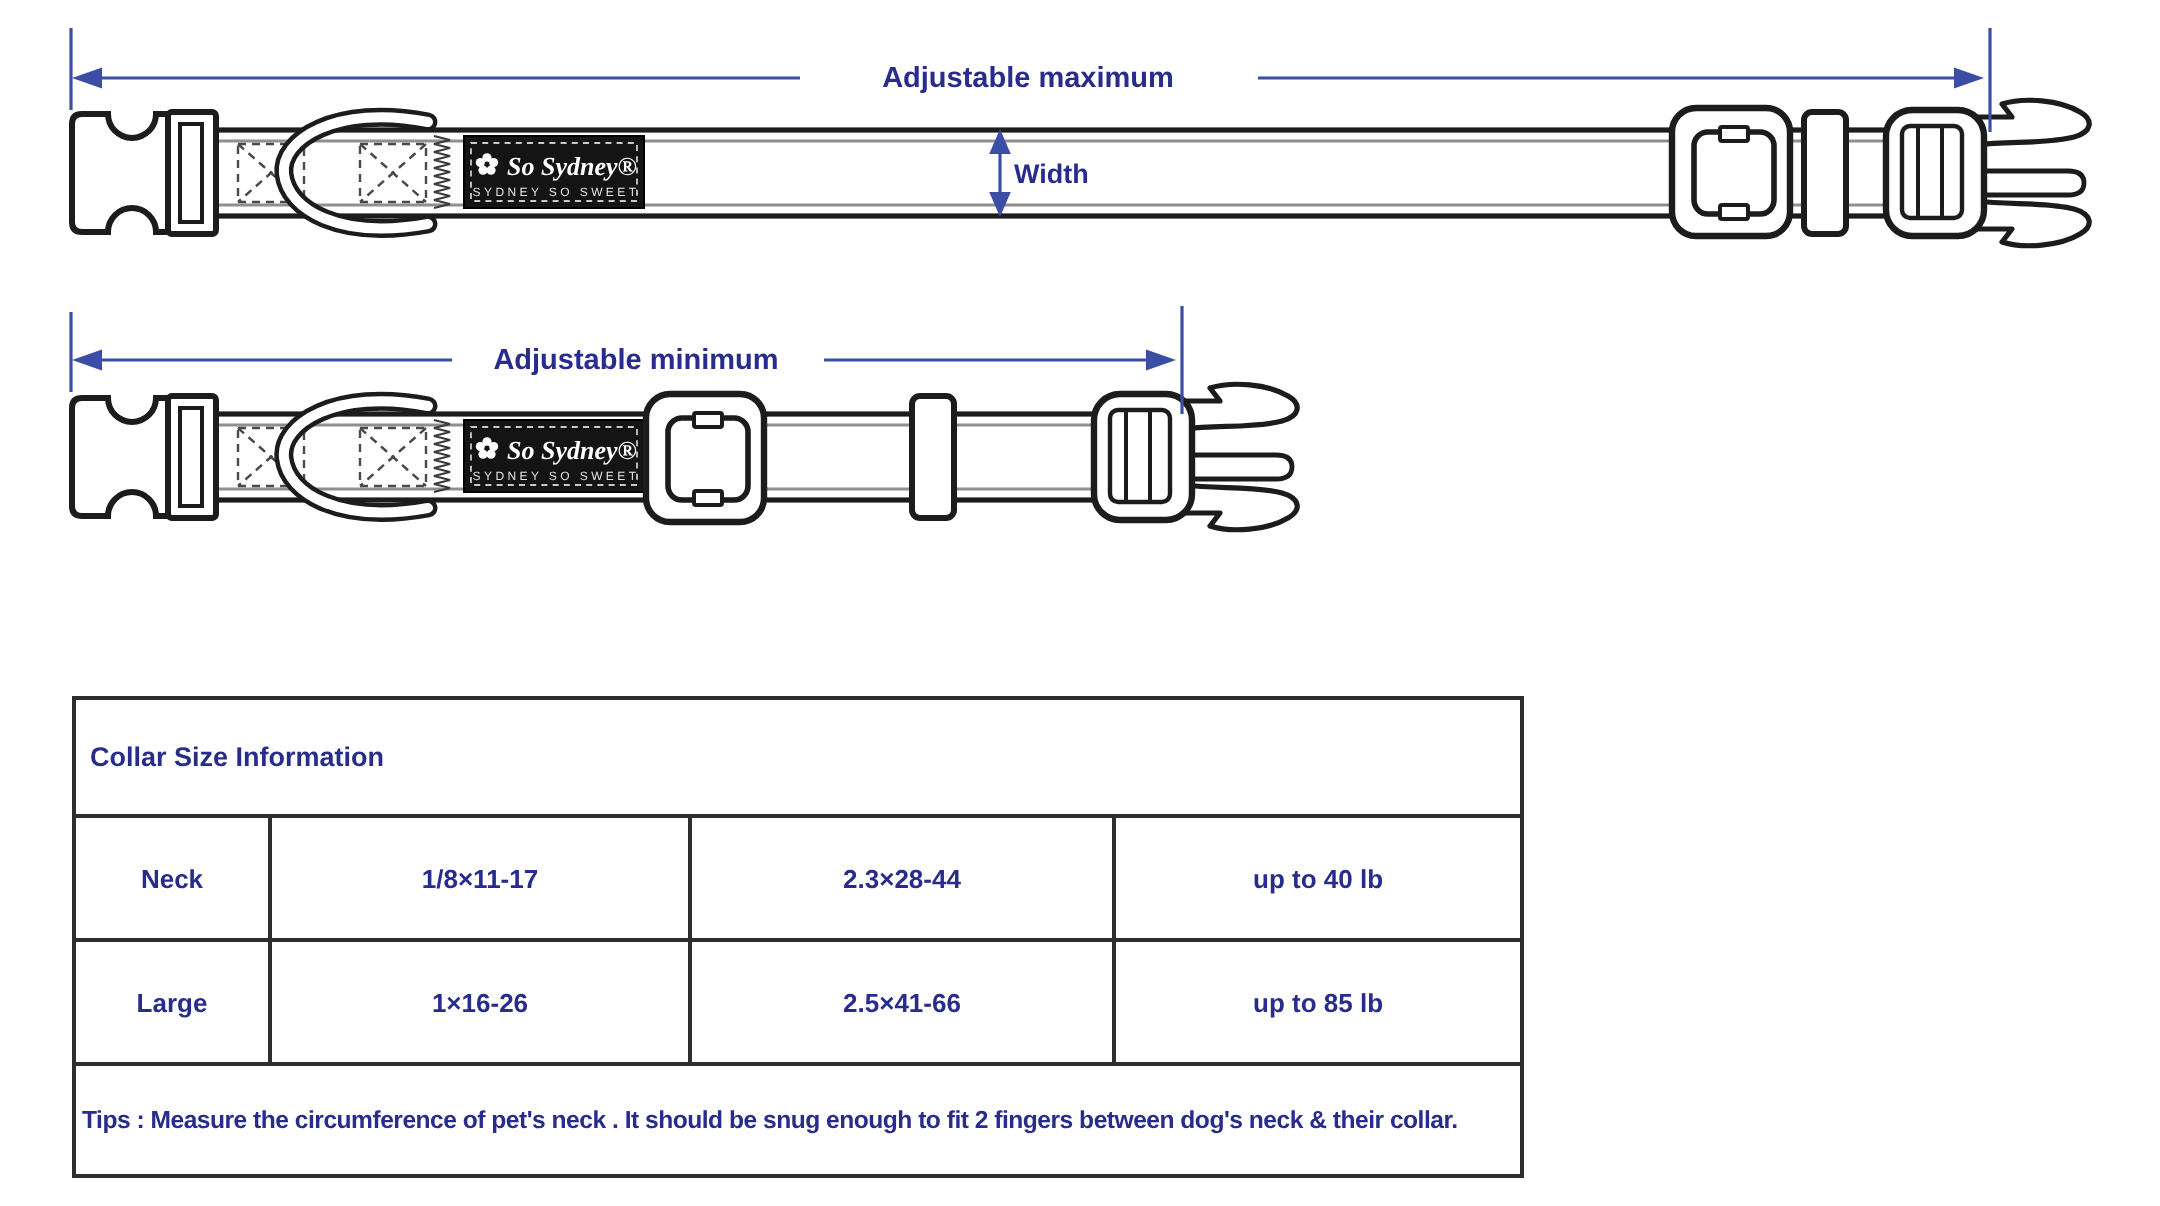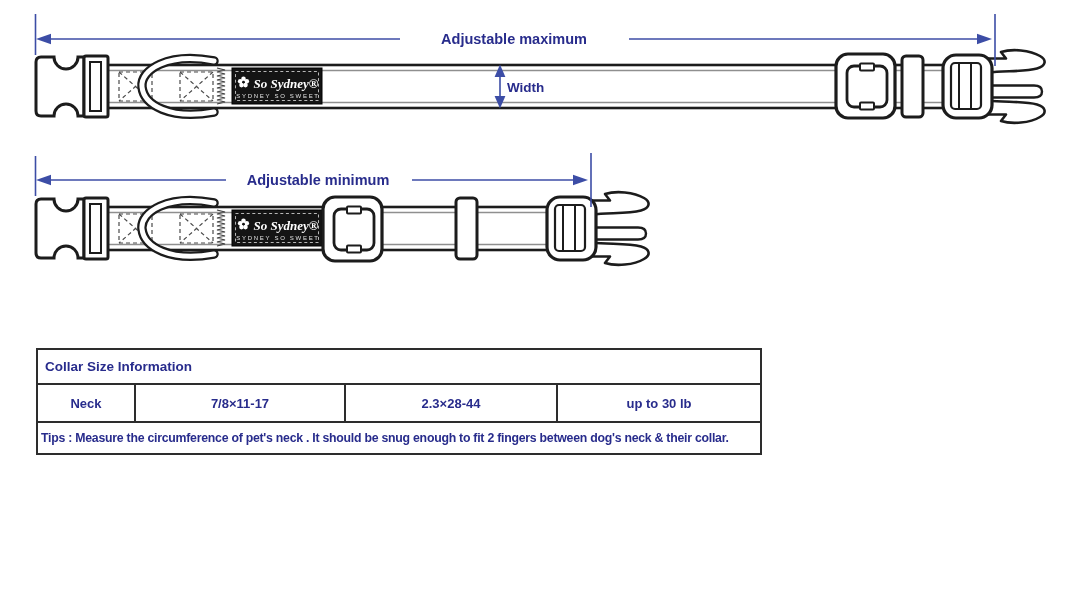--- a/index.html
+++ b/index.html
@@ -22,21 +22,21 @@
     font-size:6px; letter-spacing:1.7px; fill:#e2e2e2;
   }
   table.size-table {
     position:absolute; left:36px; top:348px; width:724px;
     border-collapse:collapse; table-layout:fixed;
     border:2.5px solid #2d2d2d;
   }
   table.size-table th, table.size-table td {
     border:2px solid #2d2d2d; color:#282c8c;
     font-family:"Liberation Sans", sans-serif;
-    font-weight:bold; font-size:13px; text-align:center; padding:0;
+    font-weight:bold; font-size:13px; text-align:center; padding:12px;
   }
   tr.title-row td { height:33px; text-align:left; padding-left:7px; font-size:13.5px; }
   tr.header-row th { height:35px; }
   tr.data-row td { height:36px; }
   tr.tips-row td {
     height:30px; text-align:left; padding-left:3px;
     font-size:12.3px; letter-spacing:-0.25px; white-space:nowrap; overflow:hidden;
   }
 </style>
 </head>
@@ -166,22 +166,28 @@
         <col style="width:210px">
         <col style="width:212px">
         <col style="width:204px">
     </colgroup>
     <tbody>
         <tr class="title-row">
       <td colspan="4">Collar Size Information</td>
     </tr>
     <tr class="data-row">
       <td>Neck</td>
-      <td>7/8×11-17</td>
+      <td>1/8×11-17</td>
       <td>2.3×28-44</td>
-      <td>up to 30 lb</td>
+      <td>up to 40 lb</td>
+    </tr>
+    <tr class="data-row">
+      <td>Large</td>
+      <td>1×16-26</td>
+      <td>2.5×41-66</td>
+      <td>up to 85 lb</td>
     </tr>
     <tr class="tips-row">
       <td colspan="4">Tips : Measure the circumference of pet's neck . It should be snug enough to fit 2 fingers between dog's neck &amp; their collar.</td>
     </tr>
   </tbody>
     </table>
 </div>
 
 </body></html>

